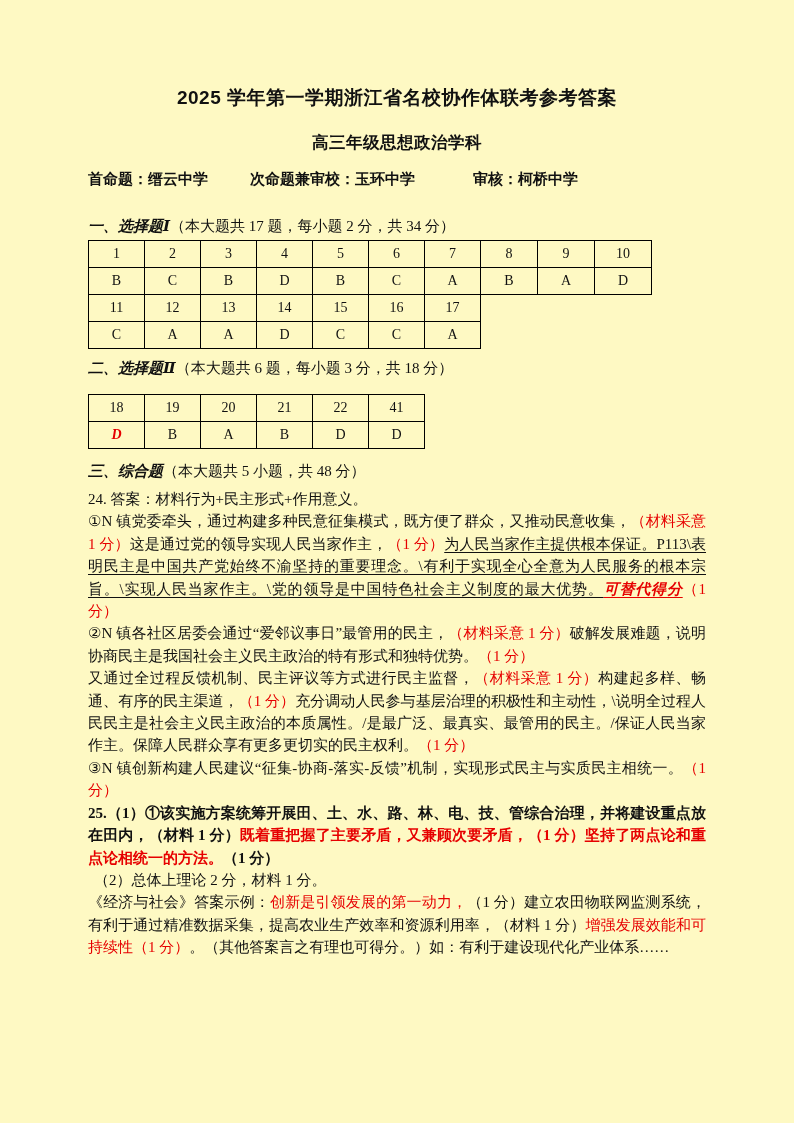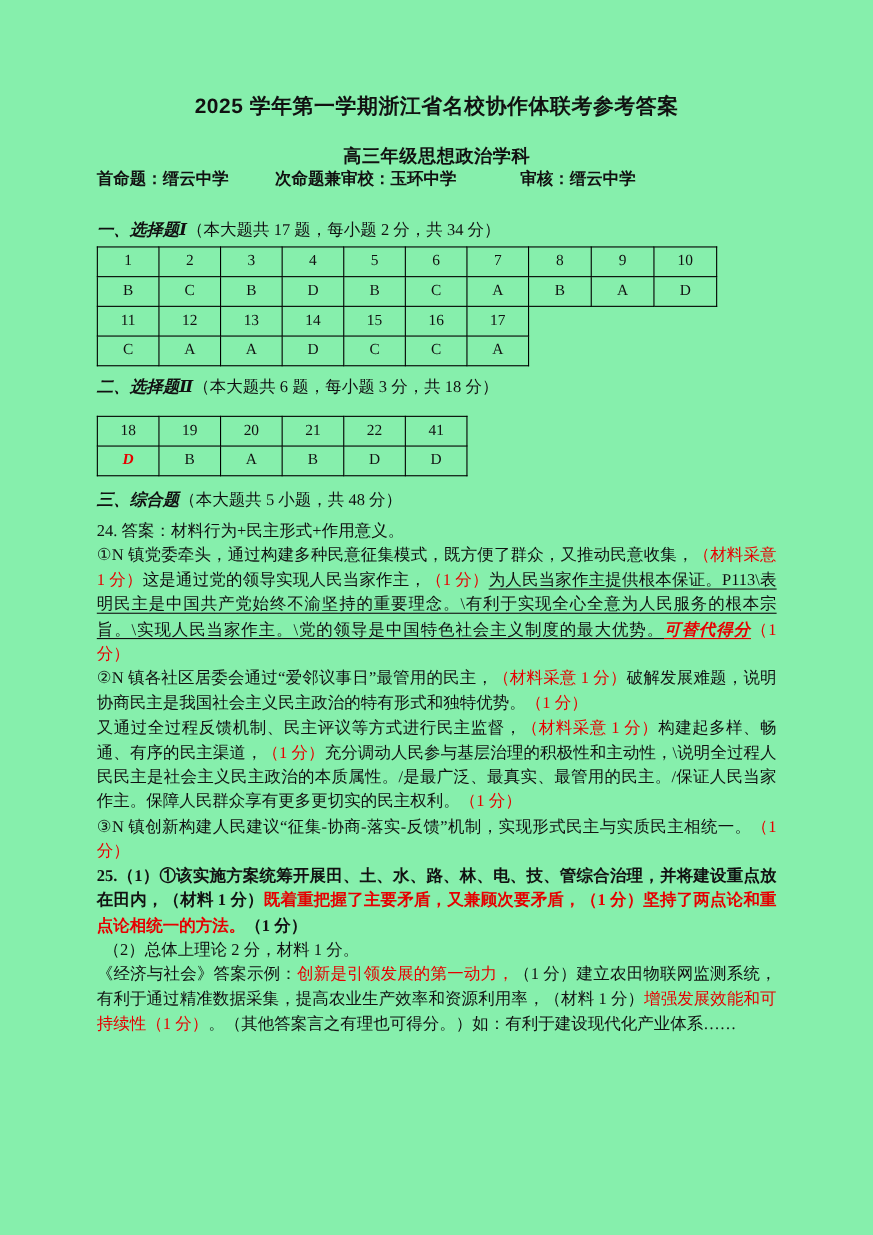--- a/index.html
+++ b/index.html
@@ -1,39 +1,39 @@
 <!DOCTYPE html>
 <html style="--red: #e60000;"><head>
 <meta charset="utf-8">
 <style>
   html,body{margin:0;padding:0;background:#ffffff;}
   .page{
     position:relative;
     width:794px;height:1123px;
     box-sizing:border-box;
-    background:#86efac;
+    background:#fef9c3;
     padding:86px 88px 30px 88px;
     overflow:hidden;
     font-family:"Liberation Serif","DejaVu Serif",serif;
     color:#111;
   }
   .title{
     font-family:"Liberation Sans","DejaVu Sans",sans-serif;
     font-weight:bold;font-size:19px;line-height:24px;
     text-align:center;letter-spacing:0.5px;
   }
   .subtitle{
     font-family:"Liberation Sans","DejaVu Sans",sans-serif;
     font-weight:bold;font-size:16.5px;line-height:22px;
     text-align:center;margin-top:21px;letter-spacing:0.5px;
   }
   .credits{
     font-family:"Liberation Sans","DejaVu Sans",sans-serif;
     font-weight:bold;font-size:15px;line-height:20px;
-    display:flex;align-items:baseline;
+    margin-top:16px;display:flex;align-items:baseline;
   }
   .credit-2{margin-left:42px;}
   .credit-3{margin-left:58px;}
   .sec-head{font-size:15px;line-height:20px;}
   .sec-head .b{font-weight:bold;}
   .sh1{margin-top:27px;margin-bottom:4px;}
   .sh2{margin-top:9px;margin-bottom:16px;}
   .sh3{margin-top:12px;margin-bottom:6px;}
   table{border-collapse:collapse;table-layout:fixed;}
   td{
@@ -62,21 +62,21 @@
 <body>
 
 <div class="page">
 
   <div class="title">2025 学年第一学期浙江省名校协作体联考参考答案</div>
   <div class="subtitle">高三年级思想政治学科</div>
 
   <div class="credits">
     <span>首命题：缙云中学</span>
     <span class="credit-2">次命题兼审校：玉环中学</span>
-    <span class="credit-3">审核：缙云中学</span>
+    <span class="credit-3">审核：柯桥中学</span>
   </div>
 
   <div class="sec-head sh1"><span class="b">一、选择题Ⅰ</span><span>（本大题共 17 题，每小题 2 分，共 34 分）</span></div>
 
   <table class="t1">
     <colgroup>
       <col class="c7">
         <col class="c7">
         <col class="c7">
         <col class="c7">

